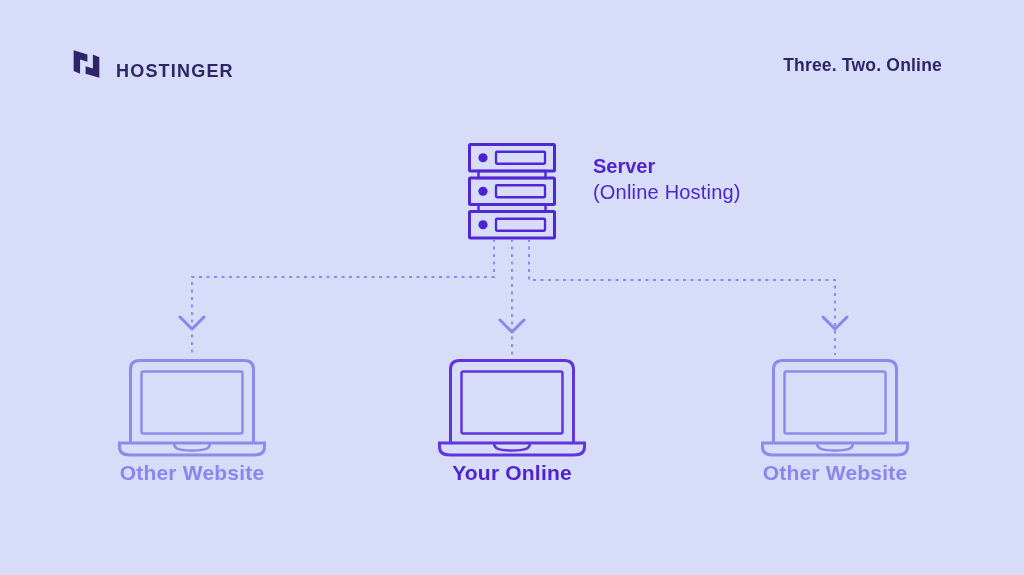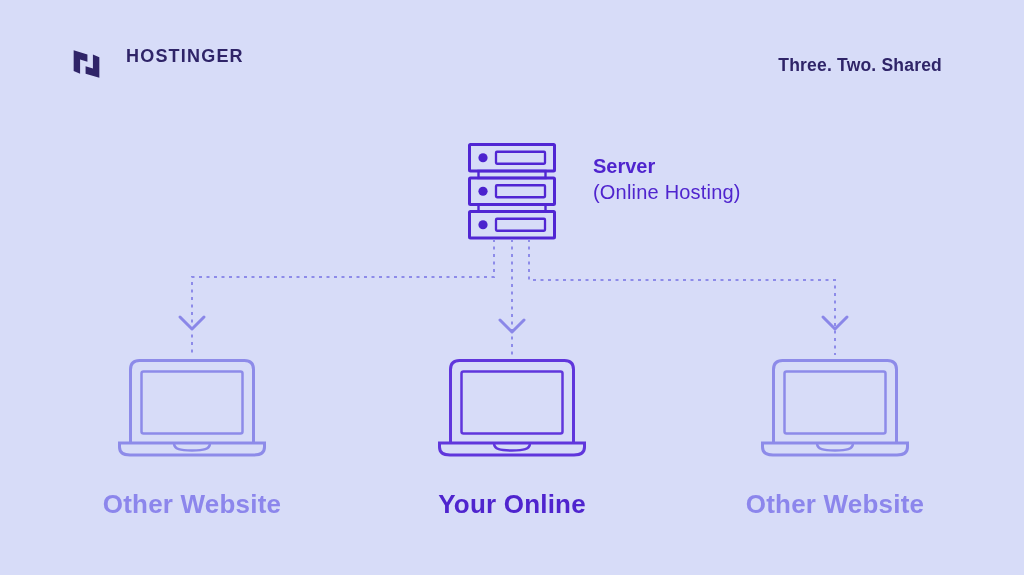--- a/index.html
+++ b/index.html
@@ -14,22 +14,22 @@
     width: 1024px;
     height: 575px;
     background: #D7DCF8;
   }
 
   
   .brand {
     position: absolute;
     left: 70px; top: 46px;
     display: flex;
-    align-items: flex-start;
-    gap: 23px;
+    align-items: flex-end;
+    gap: 13px;
   }
   .brand-name {
     color: #2F2468;
     font-size: 18px;
     font-weight: 700;
     letter-spacing: 1.2px;
   }
   .tagline {
     position: absolute;
     right: 82px; top: 55px;
@@ -74,22 +74,21 @@
   .website {
     position: absolute;
     top: 357px;
     width: 200px;
     text-align: center;
   }
   .website.w-left   { left: 92px;  }
   .website.w-center { left: 412px; }
   .website.w-right  { left: 735px; }
   .website-label {
-    margin-top: 28px;
-    font-size: 26px;
+    font-size: 21px;
     font-weight: 700;
     letter-spacing: 0.2px;
   }
   .website.other .website-label { color: #8C86EC; }
   .website.yours .website-label { color: #4F24CE; }
 
   .laptop-light { stroke: #8D8BE9; }
   .laptop-dark  { stroke: #6036DC; }
 </style>
 </head>
@@ -97,21 +96,21 @@
 
 <div class="canvas">
 
   <div class="brand">
     <svg width="33" height="36" viewBox="0 0 36 38" aria-hidden="true">
       <polygon points="4,4 19,8.5 19,16.5 11,14 11,29.5 4,26.5" fill="#2F2468"></polygon>
       <polygon points="32,34 17,29.5 17,21.5 25,24 25,8.5 32,11.5" fill="#2F2468"></polygon>
     </svg>
     <span class="brand-name">HOSTINGER</span>
   </div>
-  <div class="tagline">Three. Two. Shared</div>
+  <div class="tagline">Three. Two. Online</div>
 
 
   <svg class="server-svg" width="88" height="97" viewBox="0 0 88 97" aria-hidden="true">
     <g fill="none" stroke="#5126D3">
 
       <rect x="10.5" y="28" width="67" height="7" stroke-width="2.4"></rect>
       <rect x="10.5" y="61.5" width="67" height="7" stroke-width="2.4"></rect>
 
       <rect x="1.5" y="1.5" width="85" height="26.5" rx="1" stroke-width="3"></rect>
       <rect x="1.5" y="35" width="85" height="26.5" rx="1" stroke-width="3"></rect>

